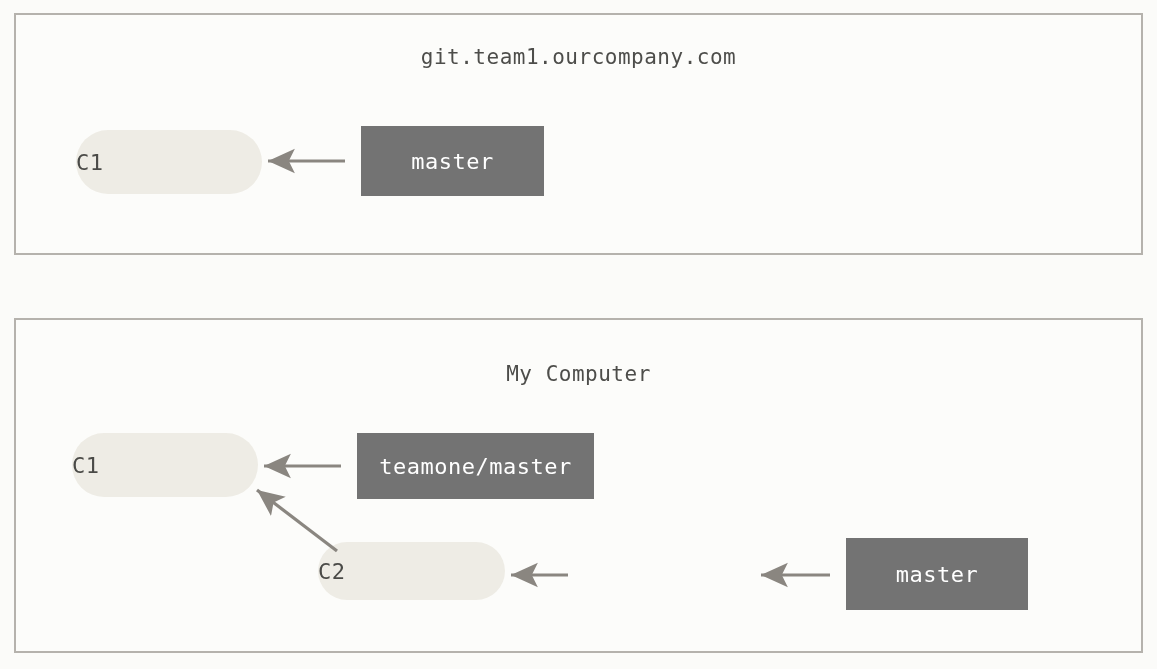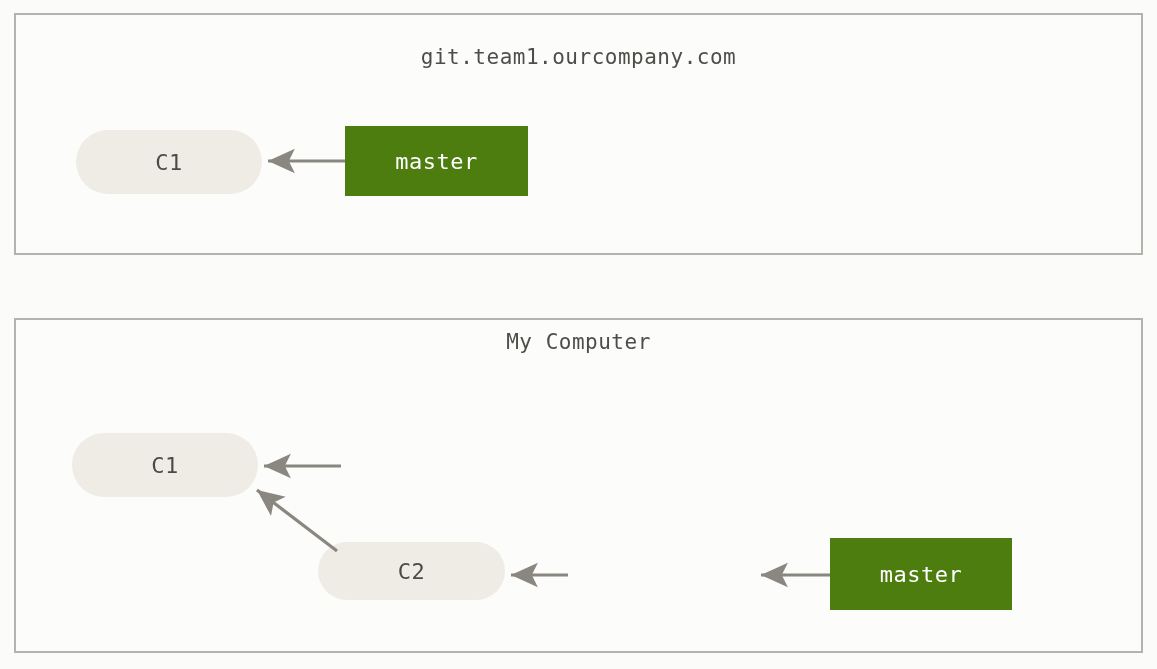--- a/index.html
+++ b/index.html
@@ -44,45 +44,45 @@
     position: absolute;
     width: 100%;
     text-align: center;
     left: 0;
     color: #4d4d4a;
     font-size: 21px;
     letter-spacing: 0.5px;
     white-space: nowrap;
   }
   #panel-remote .panel-title { top: 30px; }
-  #panel-local  .panel-title { top: 10px; }
+  #panel-local  .panel-title { top: 42px; }
 
   .commit {
     position: absolute;
     background: #eeece5;
     border-radius: 34px;
     display: flex;
     align-items: center;
-    justify-content: center;
     color: #4a4a47;
     font-size: 22px;
     letter-spacing: 0.5px;
     box-sizing: border-box;
   }
   .branch {
     position: absolute;
-    background: #4d7c0f;
+    background: #737373;
     display: flex;
     align-items: center;
     justify-content: center;
     color: #ffffff;
     font-size: 22px;
     letter-spacing: 0.5px;
     box-sizing: border-box;
     white-space: nowrap;
+    margin-left: 16px;
   }
   .arrow-layer {
     position: absolute;
     left: 0; top: 0;
     width: 1157px;
     height: 669px;
     pointer-events: none;
   }
 </style>
 </head>
@@ -108,20 +108,23 @@
 
   <div class="commit" style="left:72px; top:433px; width:186px; height:64px;">
     <span>C1</span>
   </div>
 
   <div class="commit" style="left:318px; top:542px; width:187px; height:58px;">
     <span>C2</span>
   </div>
 
 
+  <div class="branch" style="left:341px; top:433px; width:237px; height:66px;">
+    <span>teamone/master</span>
+  </div>
 
   <div class="branch" style="left:830px; top:538px; width:182px; height:72px;">
     <span>master</span>
   </div>
 
   <svg class="arrow-layer" viewBox="0 0 1157 669">
     <defs>
       <marker id="ah" markerWidth="9" markerHeight="8" refX="8.4" refY="4" orient="auto" markerUnits="strokeWidth">
         <path d="M8.4,4 L0,0.2 L1.9,4 L0,7.8 Z" fill="#8a8680"></path>
       </marker>

